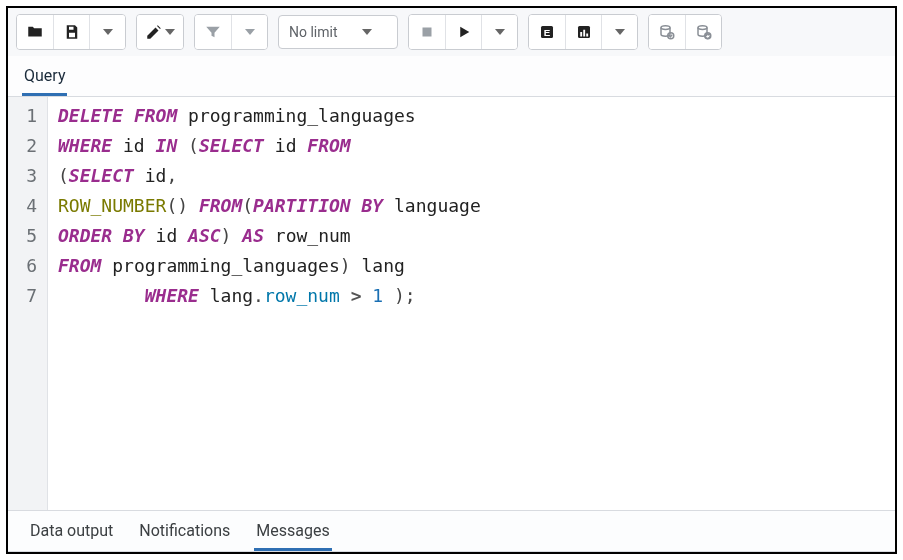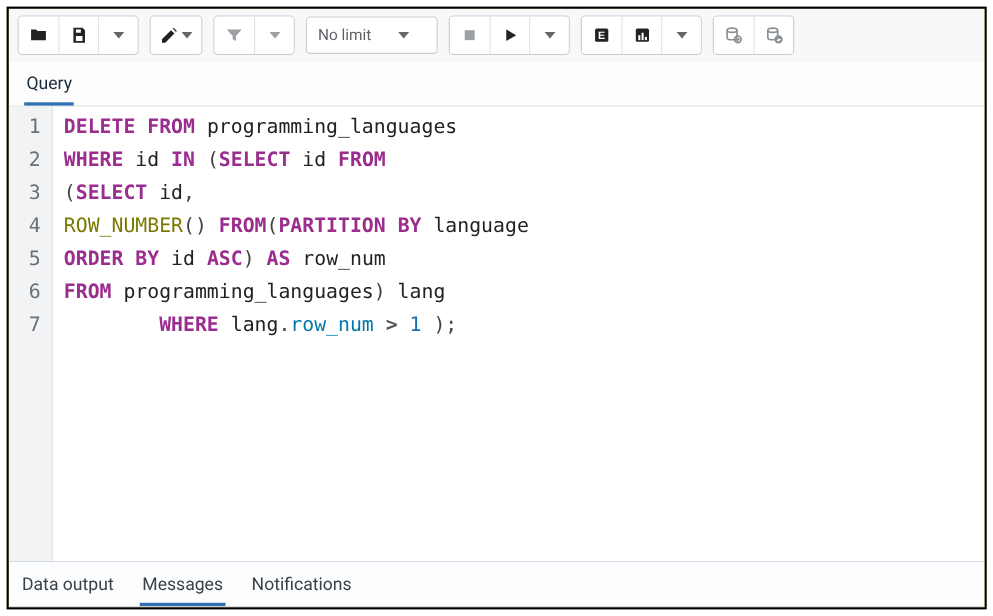--- a/index.html
+++ b/index.html
@@ -8,21 +8,21 @@
     padding: 6px;
     background: #fff;
     font-family: "Segoe UI", Roboto, Arial, sans-serif;
     font-size: 14px;
     color: #222;
   }
   .frame {
     width: 891px;
     height: 548px;
     border: 2px solid #000;
-    background: #fef9c3;
+    background: #d946ef;
     display: flex;
     flex-direction: column;
     overflow: hidden;
   }
 
   
   .toolbar {
     display: flex;
     align-items: center;
     gap: 10px;
@@ -110,33 +110,33 @@
     border-right: 1px solid #e0e2e6;
     min-width: 40px;
   }
   .code {
     padding: 4px 10px;
     white-space: pre;
     color: #222;
     overflow: hidden;
     flex: 1;
   }
-  .kw  { color: #9a2d8e; font-weight: 700; }
+  .kw  { color: #9a2d8e; font-weight: 700; font-style: italic; }
   .kw2 { color: #7a7a00; font-weight: 400; }
   .id  { color: #222; }
   .num { color: #1a6fb3; }
   .op  { color: #555555; font-weight: 600; }
   .punct { color: #444; }
   .prop { color: #0077aa; }
 
   
   .out-tabs {
     display: flex;
     gap: 22px;
-    padding: 0 10px;
+    padding: 0 20px;
     border-top: 1px solid #d8dbe0;
     border-bottom: 1px solid #d8dbe0;
     background: #fcfdfe;
   }
   .out-tab {
     padding: 10px 2px 8px;
     color: #3c4043;
     cursor: pointer;
     font-size: 16px;
     border-bottom: 3px solid transparent;
@@ -298,18 +298,18 @@
 <span class="kw">WHERE</span> <span class="id">id</span> <span class="kw">IN</span> <span class="punct">(</span><span class="kw">SELECT</span> <span class="id">id</span> <span class="kw">FROM</span>
 <span class="punct">(</span><span class="kw">SELECT</span> <span class="id">id</span><span class="punct">,</span>
 <span class="kw2">ROW_NUMBER</span><span class="punct">(</span><span class="punct">)</span> <span class="kw">FROM</span><span class="punct">(</span><span class="kw">PARTITION</span> <span class="kw">BY</span> <span class="id">language</span>
 <span class="kw">ORDER</span> <span class="kw">BY</span> <span class="id">id</span> <span class="kw">ASC</span><span class="punct">)</span> <span class="kw">AS</span> <span class="id">row_num</span>
 <span class="kw">FROM</span> <span class="id">programming_languages</span><span class="punct">)</span> <span class="id">lang</span>
         <span class="kw">WHERE</span> <span class="id">lang</span><span class="punct">.</span><span class="prop">row_num</span> <span class="op">&gt;</span> <span class="num">1</span> <span class="punct">)</span><span class="punct">;</span></div>
   </div>
 
   <div class="out-tabs">
     <div class="out-tab">Data output</div>
+    <div class="out-tab">Notifications</div>
     <div class="out-tab active">Messages</div>
-    <div class="out-tab">Notifications</div>
   </div>
 
 
 </div>
 
 </body></html>

